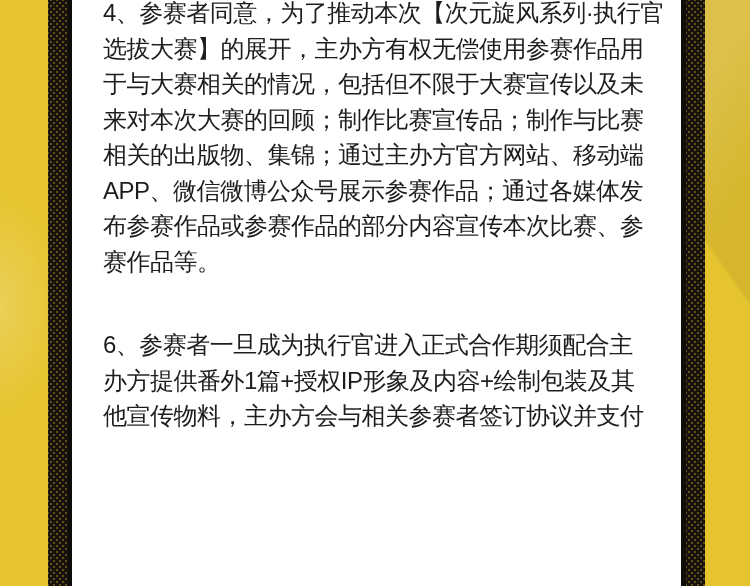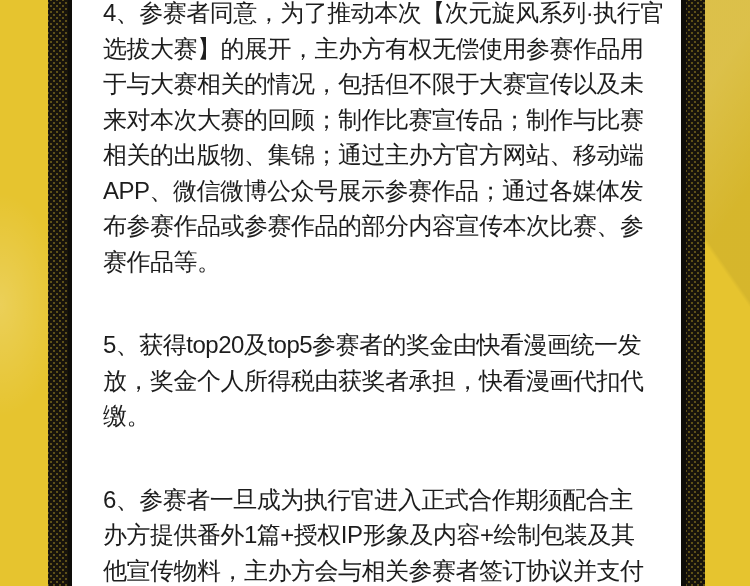--- a/index.html
+++ b/index.html
@@ -79,23 +79,20 @@
 
   <div class="content">
     <p class="para">4、参赛者同意，为了推动本次【次元旋风系列·执行官
 选拔大赛】的展开，主办方有权无偿使用参赛作品用
 于与大赛相关的情况，包括但不限于大赛宣传以及未
 来对本次大赛的回顾；制作比赛宣传品；制作与比赛
 相关的出版物、集锦；通过主办方官方网站、移动端
 APP、微信微博公众号展示参赛作品；通过各媒体发
 布参赛作品或参赛作品的部分内容宣传本次比赛、参
 赛作品等。</p>
-    <p class="para">5、获得top20及top5参赛者的奖金由快看漫画统一发
-放，奖金个人所得税由获奖者承担，快看漫画代扣代
-缴。</p>
     <p class="para">6、参赛者一旦成为执行官进入正式合作期须配合主
 办方提供番外1篇+授权IP形象及内容+绘制包装及其
 他宣传物料，主办方会与相关参赛者签订协议并支付</p>
   </div>
 
   <div class="edge edge-right">
     <div class="halftone halftone-right"></div>
   </div>
 
 </div>

